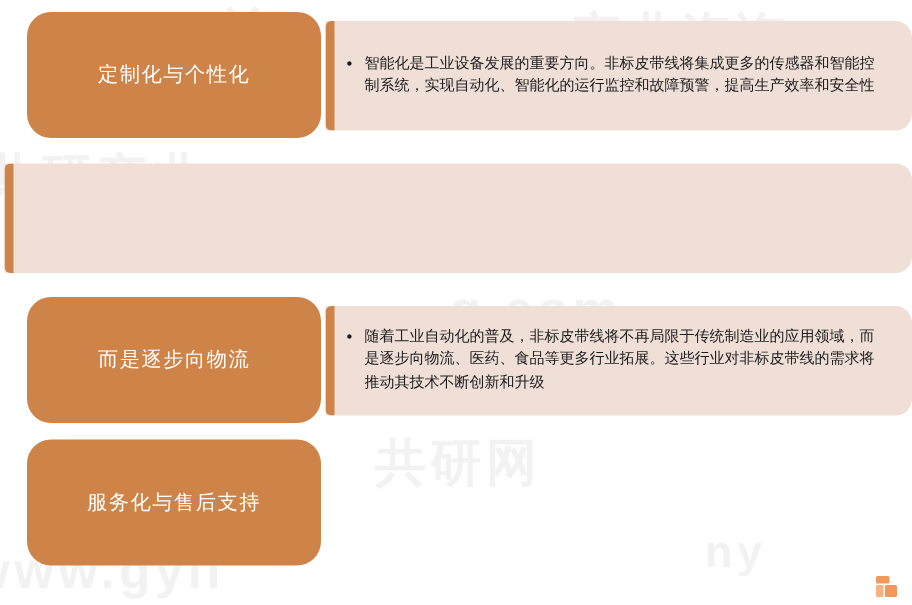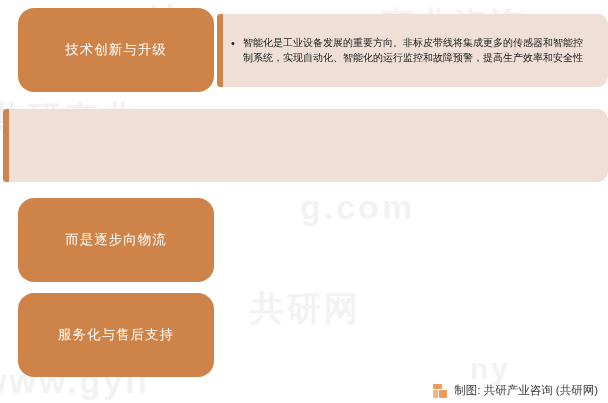--- a/index.html
+++ b/index.html
@@ -161,48 +161,51 @@
   <div class="wm wm-d">g.com</div>
   <div class="wm wm-e">共研网</div>
   <div class="wm wm-f">www.gyii</div>
   <div class="wm wm-g">ny</div>
 </div>
 
 <div class="board">
 
   <div class="row">
     <div class="label-box">
-      <span>技术创新与升级</span>
+      <span>定制化与个性化</span>
     </div>
     <div class="detail-panel">
       <div class="accent-strip"></div>
       <div class="detail-text">智能化是工业设备发展的重要方向。非标皮带线将集成更多的传感器和智能控制系统，实现自动化、智能化的运行监控和故障预警，提高生产效率和安全性</div>
     </div>
   </div>
 
   <div class="row">
     <div class="detail-panel">
       <div class="accent-strip"></div>
     </div>
   </div>
 
   <div class="row">
     <div class="label-box">
       <span>而是逐步向物流</span>
+    </div>
+    <div class="detail-panel">
+      <div class="accent-strip"></div>
+      <div class="detail-text">随着工业自动化的普及，非标皮带线将不再局限于传统制造业的应用领域，而是逐步向物流、医药、食品等更多行业拓展。这些行业对非标皮带线的需求将推动其技术不断创新和升级</div>
     </div>
   </div>
 
   <div class="row">
     <div class="label-box">
       <span>服务化与售后支持</span>
     </div>
   </div>
 
 </div>
 
 <div class="footer">
   <div class="brand-logo">
     <div class="lg-a"></div>
     <div class="lg-b"></div>
     <div class="lg-c"></div>
   </div>
-  <div class="footer-text">制图: 共研产业咨询 (共研网)</div>
 </div>
 
 </body></html>

